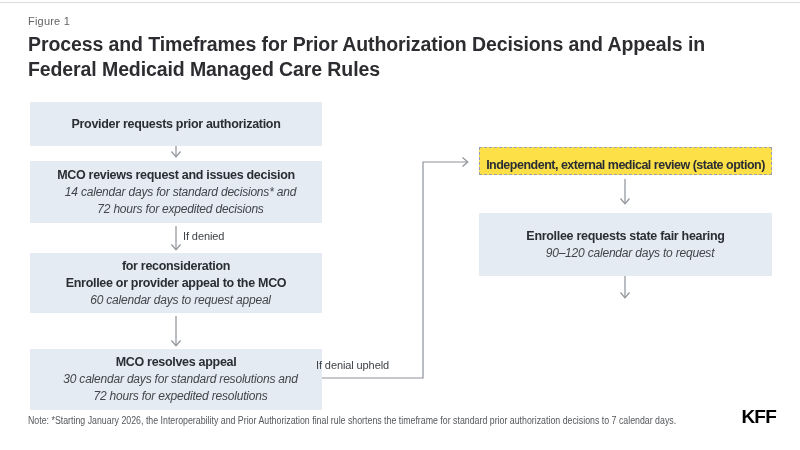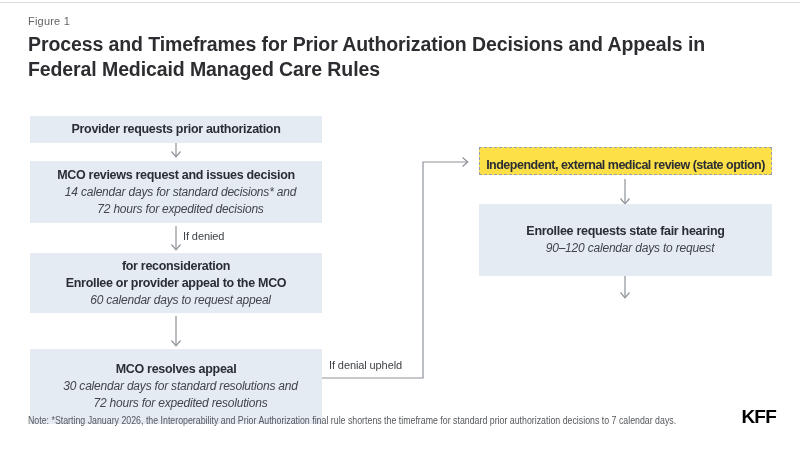--- a/index.html
+++ b/index.html
@@ -45,40 +45,40 @@
     font-size: 12.5px; font-weight: bold; line-height: 17px;
     color: #2a2e34; letter-spacing: -0.3px; white-space: nowrap;
   }
   .box-detail {
     font-size: 12px; font-style: italic; line-height: 17px;
     color: #41464c; letter-spacing: -0.2px; white-space: nowrap; margin-left: 9px;
   }
 
   
   .lbox { left: 30px; width: 292px; }
-  .lbox1 { top: 116px; height: 27px; }
+  .lbox1 { top: 102px; height: 44px; }
   .lbox2 { top: 161px; height: 62px; }
   .lbox3 { top: 253px; height: 60px; }
-  .lbox4 { top: 349px; height: 75px; }
+  .lbox4 { top: 349px; height: 61px; }
 
   
   .rbox { left: 479px; width: 293px; }
   .rbox1 { top: 147px; height: 28px; }
-  .rbox2 { top: 204px; height: 72px; }
+  .rbox2 { top: 213px; height: 63px; }
   .rbox3 { top: 301px; height: 61px; }
 
   svg.connectors { position: absolute; left: 0; top: 0; pointer-events: none; }
   svg.connectors path { stroke: #8d9298; stroke-width: 1.2; fill: none; }
 
   .edge-label {
     position: absolute; font-size: 11px; color: #3e4247;
     letter-spacing: -0.1px; white-space: nowrap;
   }
   .if-denied-label { left: 183px; top: 230px; }
-  .if-denial-upheld-label { left: 329px; top: 359px; }
+  .if-denial-upheld-label { left: 316px; top: 359px; }
 
   .note {
     position: absolute; left: 28px; top: 415px;
     font-size: 10px; color: #55585c; white-space: nowrap;
     transform: scaleX(0.88); transform-origin: left center;
   }
 
   .kff-logo {
     position: absolute; right: 24px; top: 406px;
     font-size: 19px; font-weight: 800; color: #000000;

